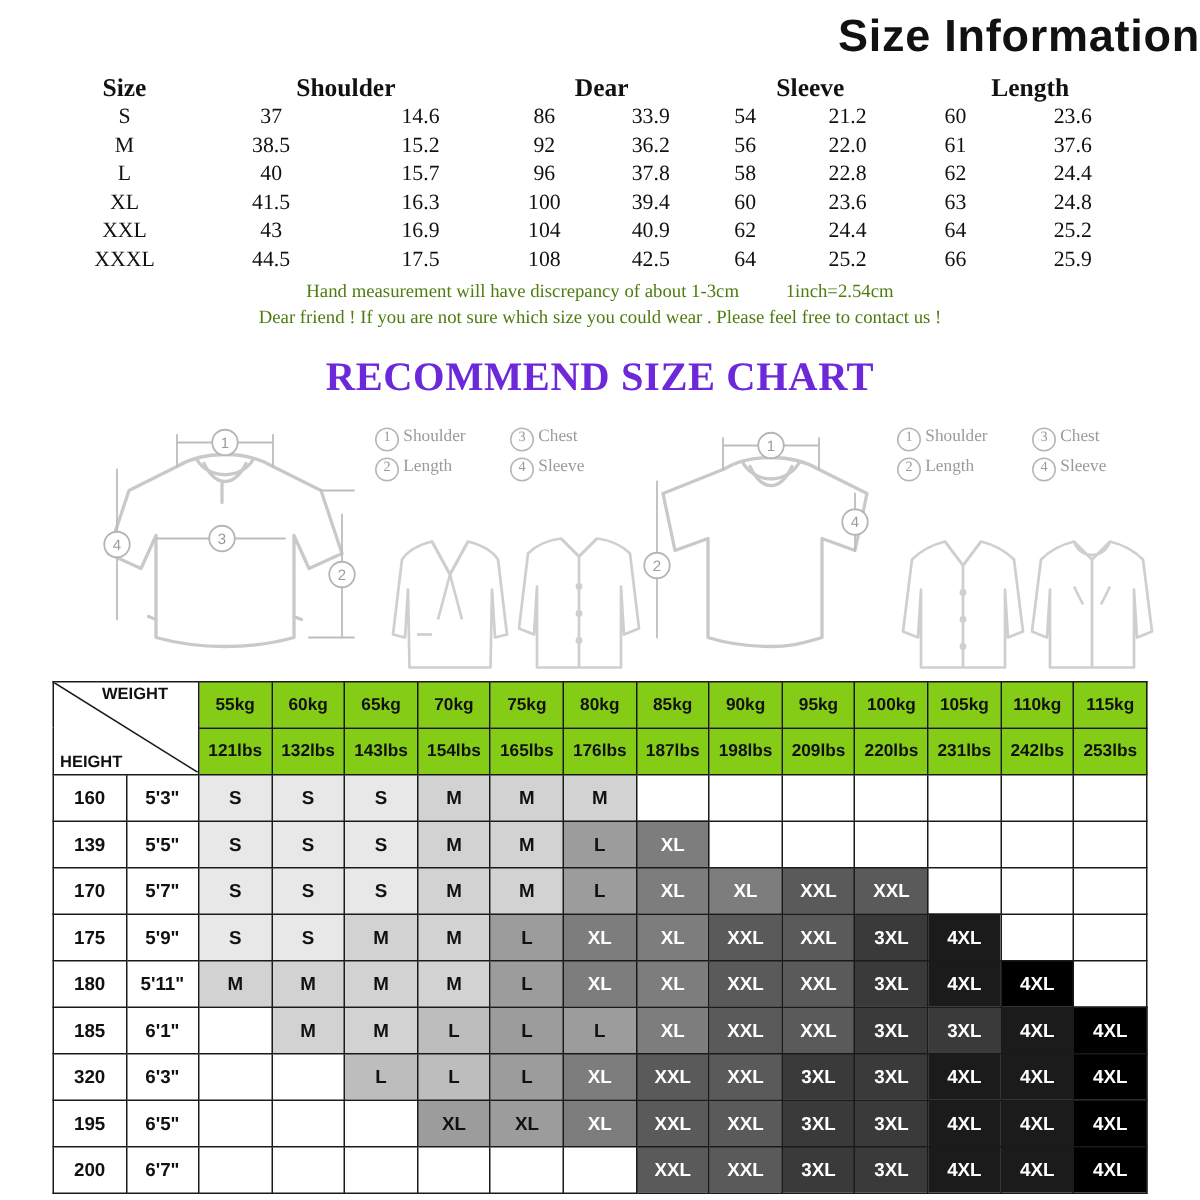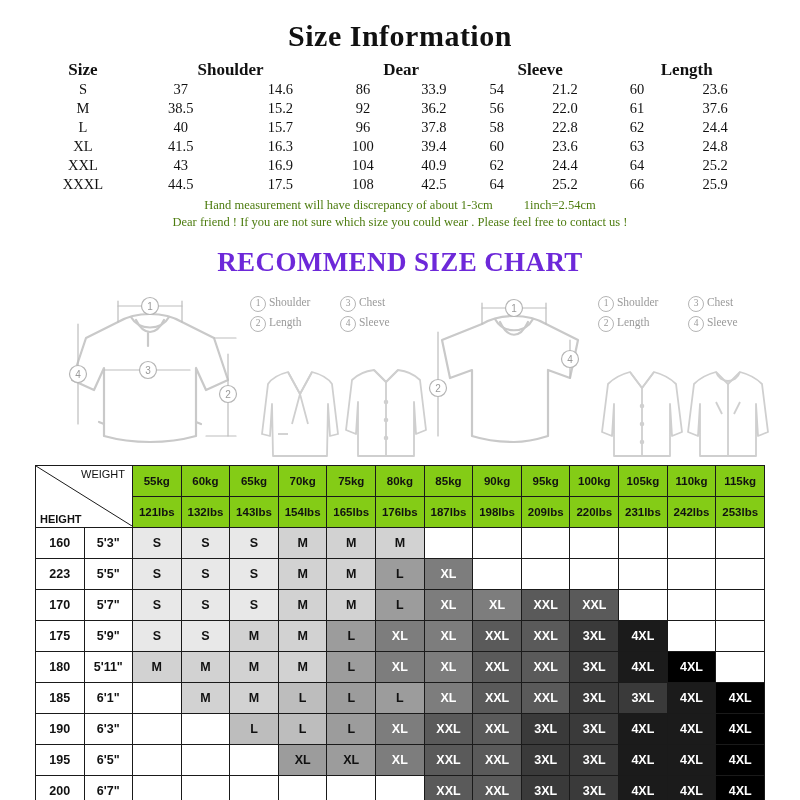--- a/index.html
+++ b/index.html
@@ -15,26 +15,26 @@
     overflow: hidden;
   }
   .page {
     position: relative;
     width: 800px;
     height: 800px;
   }
 
   
   .main-title {
-    text-align: center;
-    font-family: Liberation Serif, serif;
+    text-align: right;
+    font-family: Liberation Sans, sans-serif;
     font-weight: bold;
     font-size: 30px;
     letter-spacing: .5px;
-    padding-top: 19px;
+    padding-top: 8px;
     margin: 0;
   }
 
   
   .size-table {
     width: 730px;
     margin: 6px auto 0 auto;
     border-collapse: collapse;
     font-family: "Liberation Serif", serif;
     font-size: 14.5px;
@@ -128,21 +128,21 @@
     font-size: 11.5px;
     font-weight: bold;
     background: #84cc16;
   }
   .matrix .corner {
     position: relative;
     width: 96px;
     background: #fff;
   }
   .matrix .corner .w {
-    position: absolute; right: 7px; top: 2px; font-size: 11px; font-weight: normal;
+    position: absolute; right: 20px; top: 2px; font-size: 11px; font-weight: bold;
   }
   .matrix .corner .h {
     position: absolute; left: 4px; bottom: 2px; font-size: 11px; font-weight: bold;
   }
   .matrix .corner .slash {
     position: absolute; inset: 0;
   }
   .matrix td.lbl { font-size: 12.5px; font-weight: bold; background: #fff; }
   .matrix td.lblh { width: 44px; }
   .matrix td.lblf { width: 52px; }
@@ -425,21 +425,21 @@
           <td class="s2">M</td>
           <td class="s0"></td>
           <td class="s0"></td>
           <td class="s0"></td>
           <td class="s0"></td>
           <td class="s0"></td>
           <td class="s0"></td>
           <td class="s0"></td>
         </tr>
         <tr>
-          <td class="lbl lblh">223</td>
+          <td class="lbl lblh">139</td>
           <td class="lbl lblf">5'5"</td>
           <td class="s1">S</td>
           <td class="s1">S</td>
           <td class="s1">S</td>
           <td class="s2">M</td>
           <td class="s2">M</td>
           <td class="s4">L</td>
           <td class="s5">XL</td>
           <td class="s0"></td>
           <td class="s0"></td>
@@ -510,21 +510,21 @@
           <td class="s4">L</td>
           <td class="s5">XL</td>
           <td class="s6">XXL</td>
           <td class="s6">XXL</td>
           <td class="s7">3XL</td>
           <td class="s7">3XL</td>
           <td class="s8">4XL</td>
           <td class="s9">4XL</td>
         </tr>
         <tr>
-          <td class="lbl lblh">190</td>
+          <td class="lbl lblh">320</td>
           <td class="lbl lblf">6'3"</td>
           <td class="s0"></td>
           <td class="s0"></td>
           <td class="s3">L</td>
           <td class="s3">L</td>
           <td class="s4">L</td>
           <td class="s5">XL</td>
           <td class="s6">XXL</td>
           <td class="s6">XXL</td>
           <td class="s7">3XL</td>

